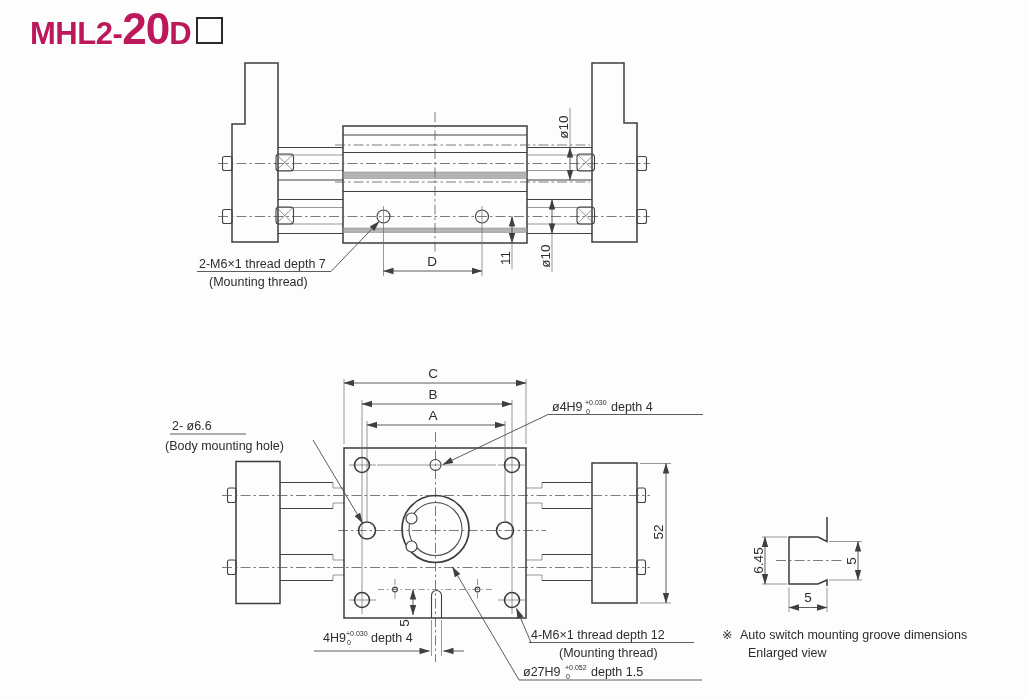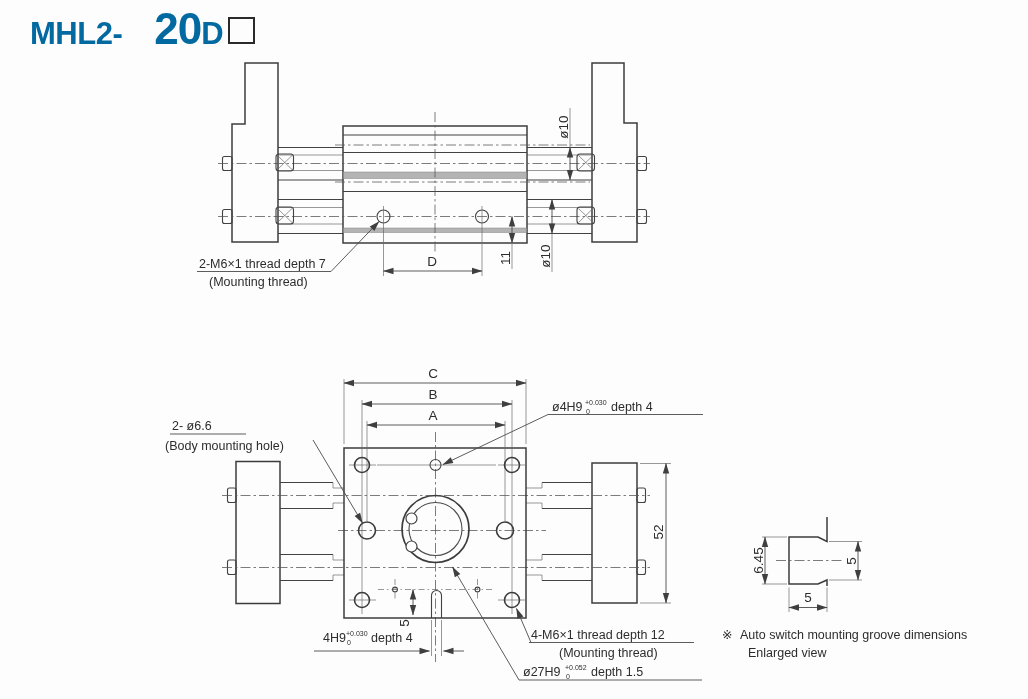--- a/index.html
+++ b/index.html
@@ -1,21 +1,21 @@
 <!DOCTYPE html>
 <html><head>
 <meta charset="utf-8">
 <style>
   html,body{margin:0;padding:0;background:#e8e8e8;}
   #stage{position:relative;width:1028px;height:699px;background:#fdfdfd;overflow:hidden;
          font-family:"Liberation Sans",sans-serif;}
   
-  #title{position:absolute;left:30px;top:4px;display:flex;align-items:baseline;color:#0369a1;}
+  #title{position:absolute;left:30px;top:4px;display:flex;align-items:baseline;color:#be185d;}
   #title .t1{font-size:31px;font-weight:bold;letter-spacing:-.5px;}
-  #title .t2{font-size:44px;font-weight:bold;letter-spacing:-1px;margin-left:32px;}
+  #title .t2{font-size:44px;font-weight:bold;letter-spacing:-1px;}
   #title .t3{font-size:31px;font-weight:bold;}
   #title .opt-box{display:inline-block;width:23px;height:23px;border:2px solid #2a2a2a;margin-left:4px;}
   
   svg{position:absolute;left:0;top:0;}
   .main{stroke:#3c3c3c;stroke-width:1.5;fill:none;}
   .med{stroke:#424242;stroke-width:1.1;fill:none;}
   .c16{stroke:#3c3c3c;stroke-width:1.6;fill:none;}
   .thin{stroke:#6a6a6a;stroke-width:.7;fill:none;}
   .cl{stroke:#5a5a5a;stroke-width:.8;fill:none;stroke-dasharray:10 3 2.5 3;}
   .dash{stroke:#6a6a6a;stroke-width:.7;fill:none;stroke-dasharray:6 3 1.5 3;}

